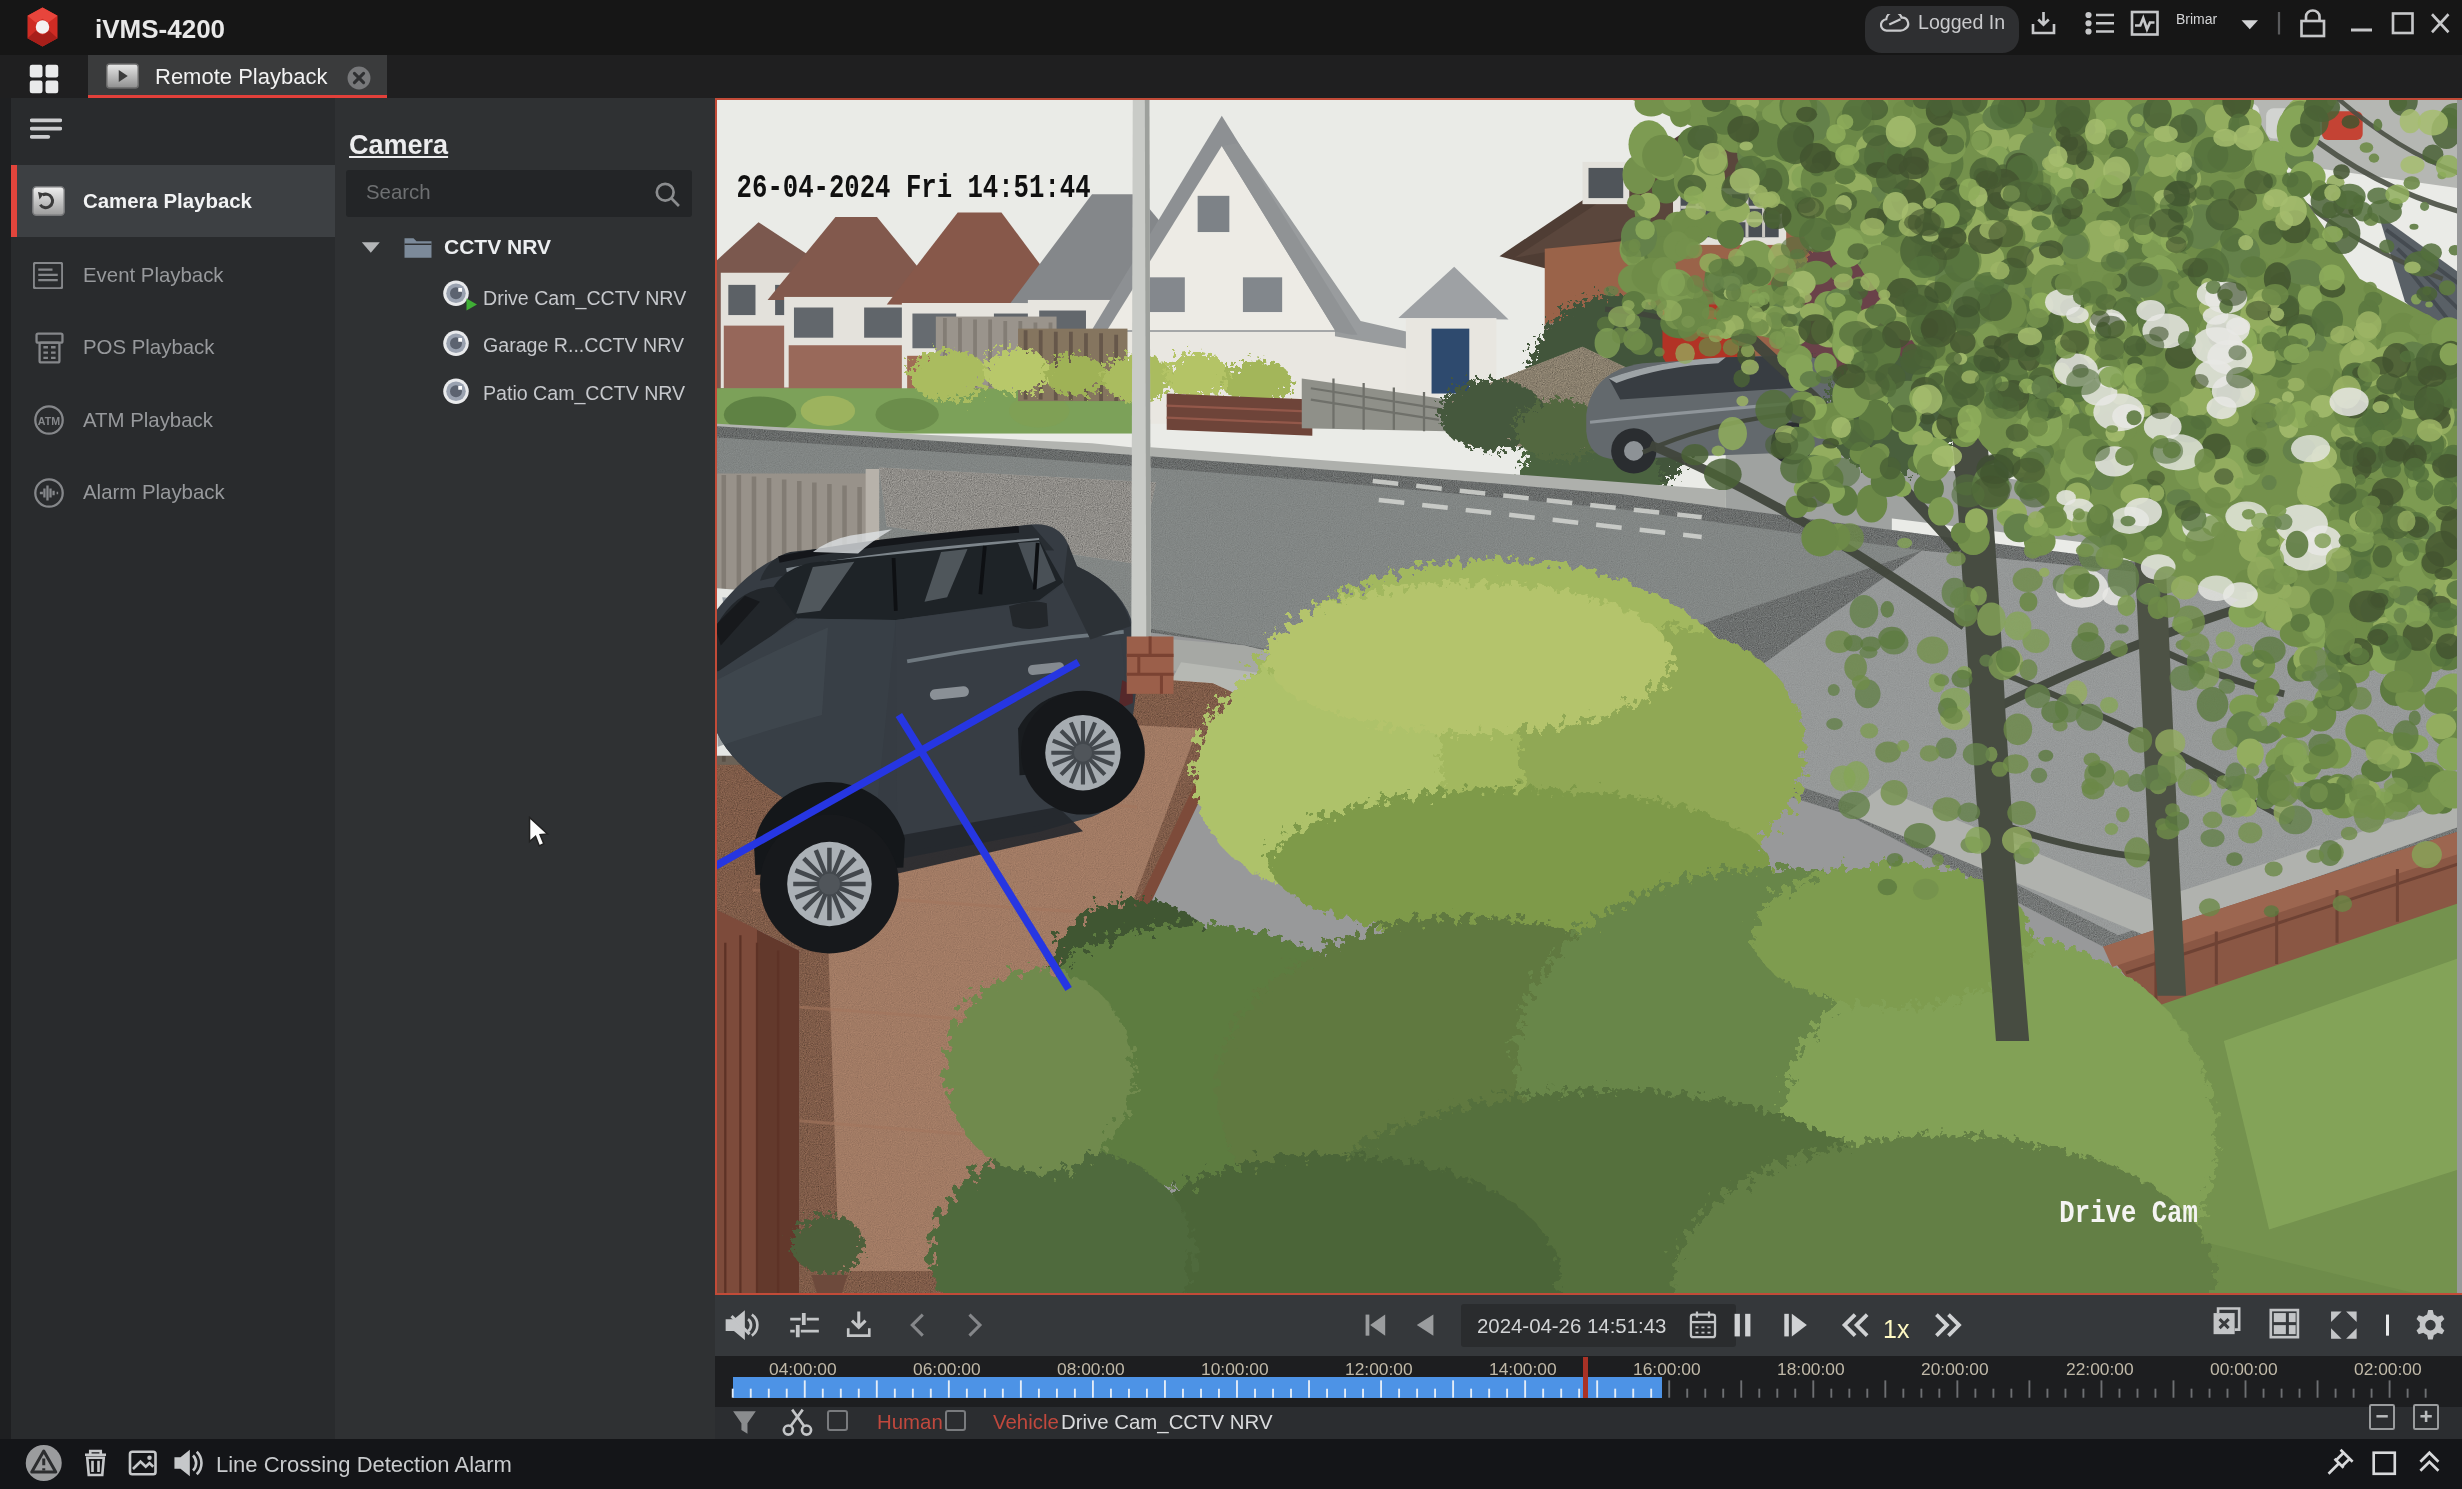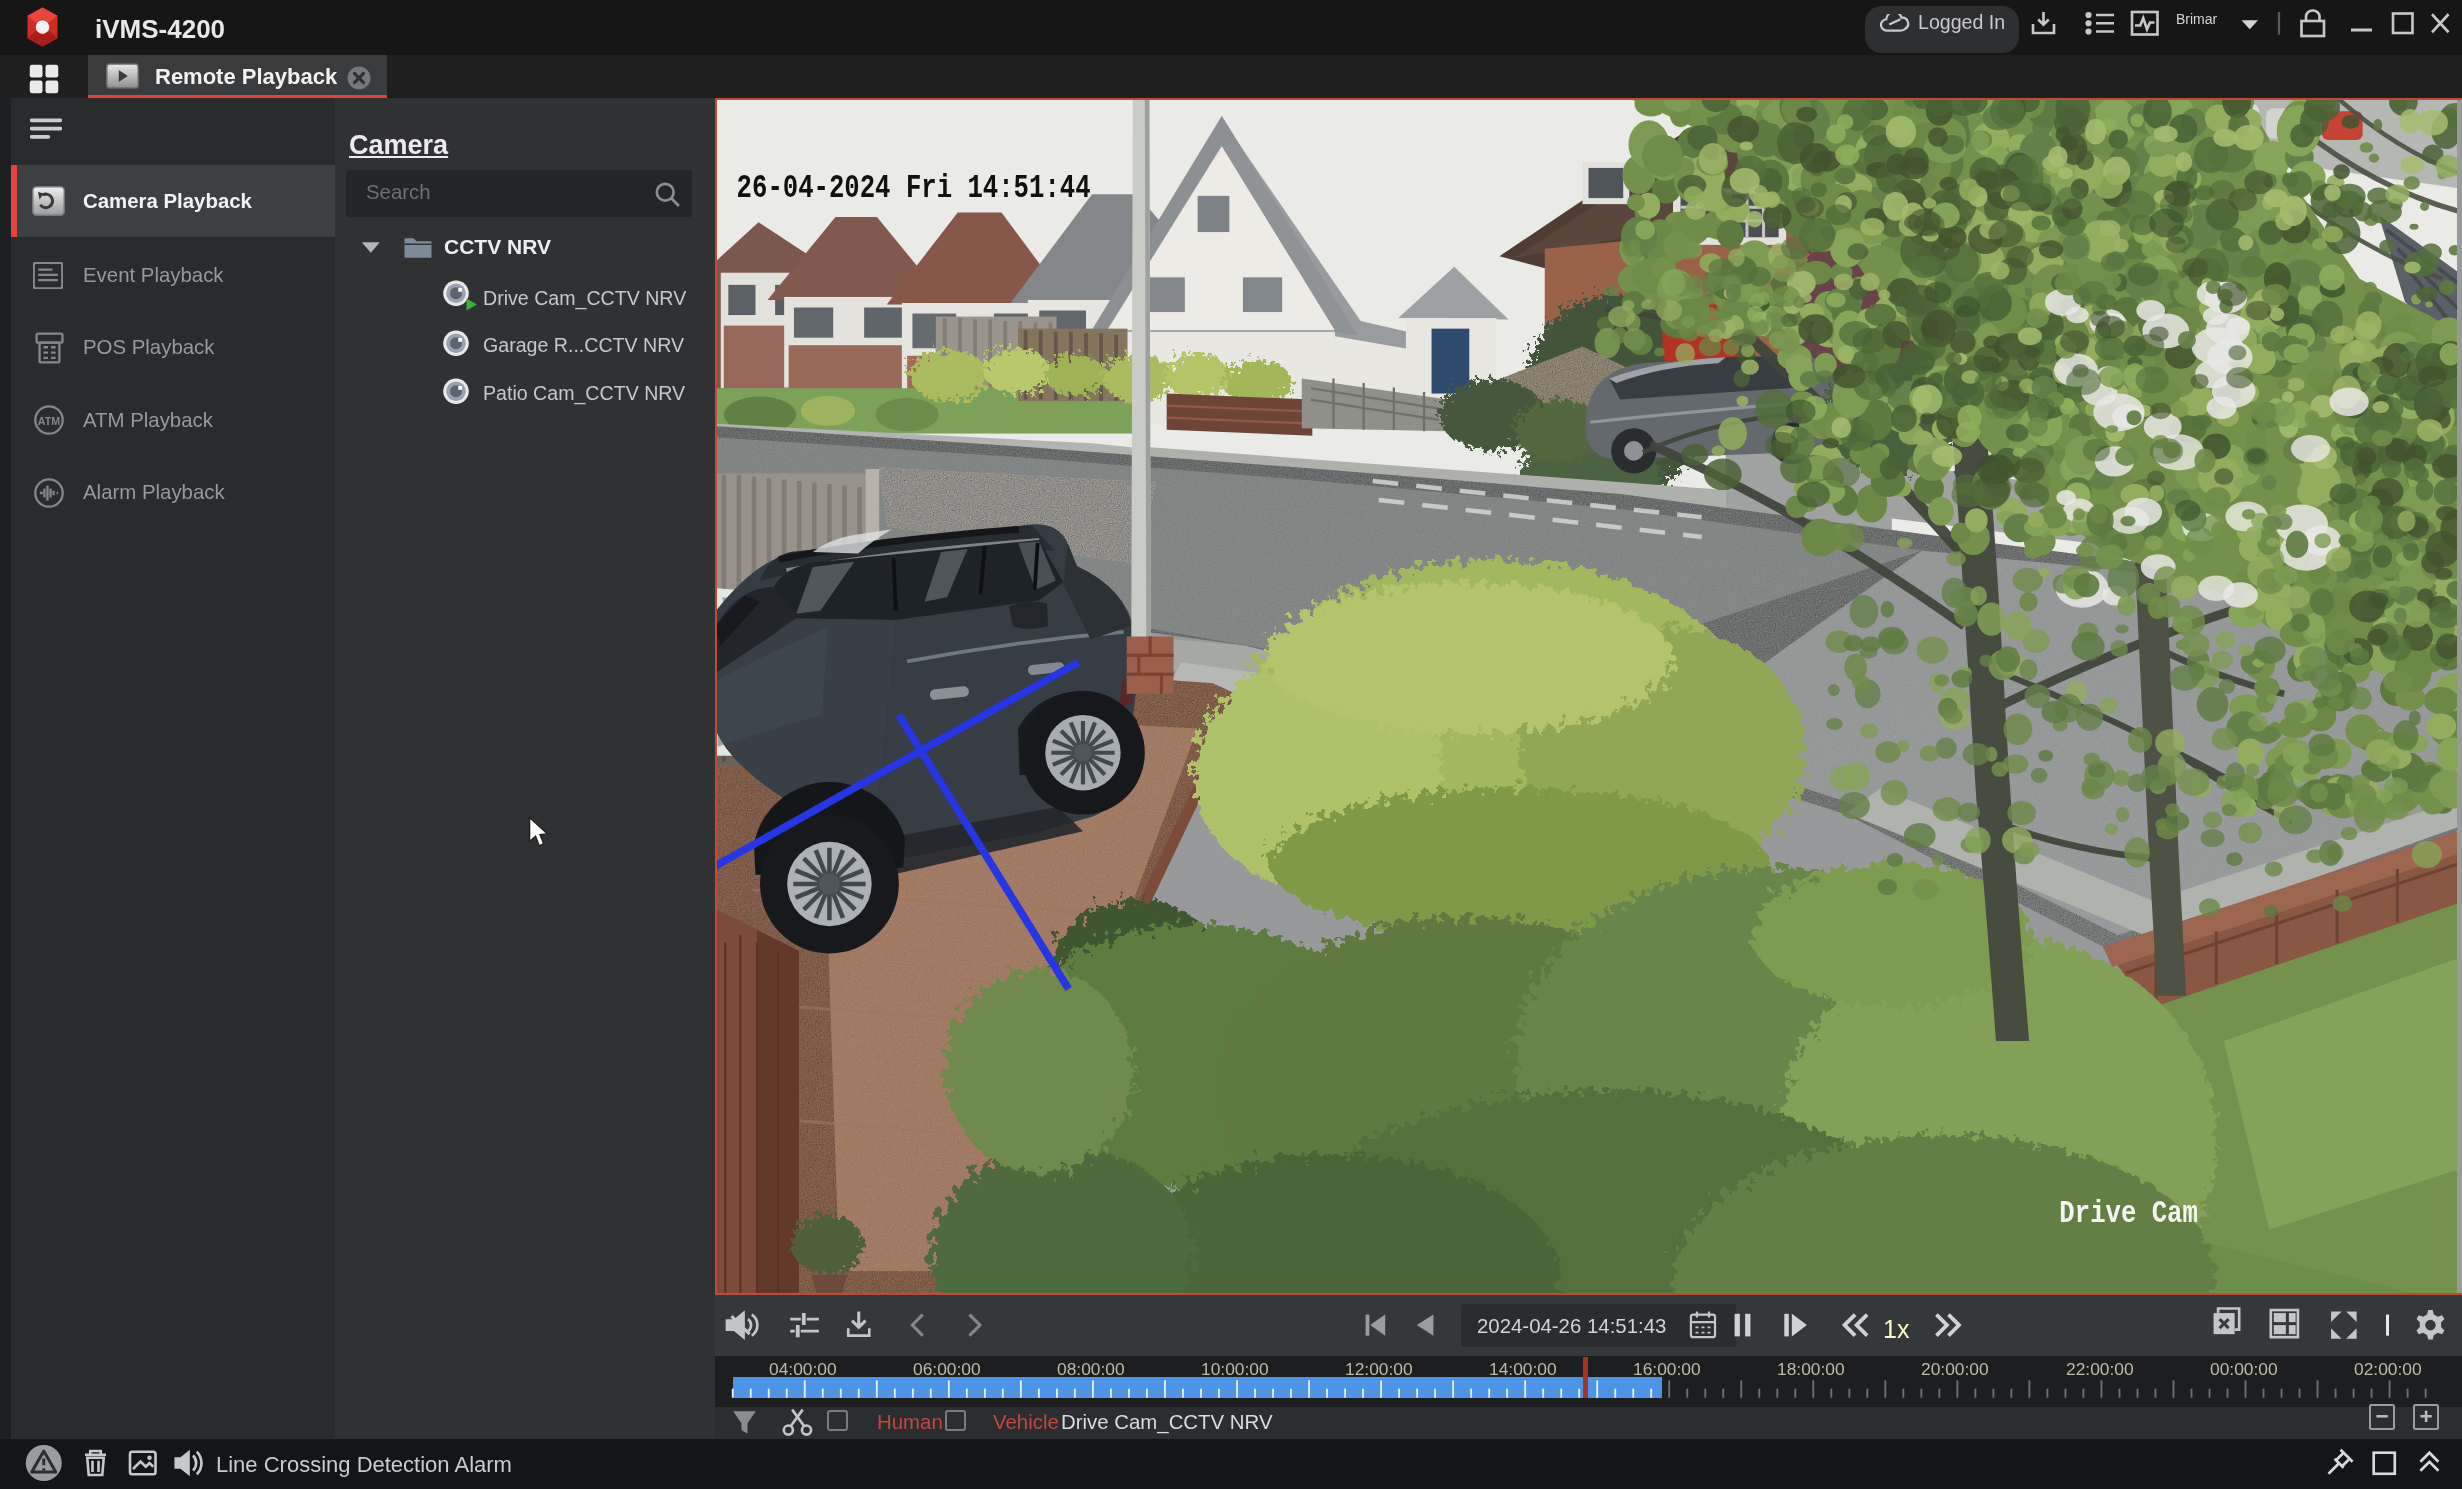--- a/index.html
+++ b/index.html
@@ -9,21 +9,21 @@
   .abs{position:absolute;}
   
   #titlebar{left:0;top:0;width:2462px;height:55px;background:#161616;}
   #appname{left:68px;top:14.3px;font-size:26px;font-weight:bold;color:#e8e8e8;margin-left:27px;}
   #pill{left:1865px;top:6px;width:154px;height:47px;background:#2e2f31;border-radius:16.6px;
         color:#c9cacc;font-size:19.6px;line-height:33px;}
   
   #tabbar{left:0;top:55px;width:2462px;height:43px;background:#1f1f20;}
   #tab{left:88px;top:55px;width:299px;height:41px;background:#3a3b3c;}
   #tabred{left:88px;top:95px;width:299px;height:5.3px;background:#e2403a;}
-  #tabtitle{left:155px;top:64px;font-size:22px;font-weight:bold;color:#f2f2f2;}
+  #tabtitle{left:155px;top:64px;font-size:22px;font-weight:normal;color:#f2f2f2;}
   
   #edgestrip{left:0;top:98px;width:10.6px;height:1341px;background:#1e1f21;}
   #sidebar{left:10.6px;top:98px;width:324px;height:1341px;background:#292b2d;}
   #selrow{left:16.6px;top:165px;width:318px;height:72px;background:#3d4043;}
   #selbar{left:10.6px;top:165px;width:6px;height:72px;background:#e2453c;}
   .menutext{font-size:20.4px;color:#97999c;}
   #cptext{left:83px;top:190px;font-size:20.4px;font-weight:bold;color:#f2f3f4;}
   
   #campanel{left:335px;top:98px;width:380px;height:1341px;background:#2f3133;}
   #camtitle{left:349px;top:130px;font-size:27px;font-weight:bold;color:#ececee;text-decoration:underline;}

